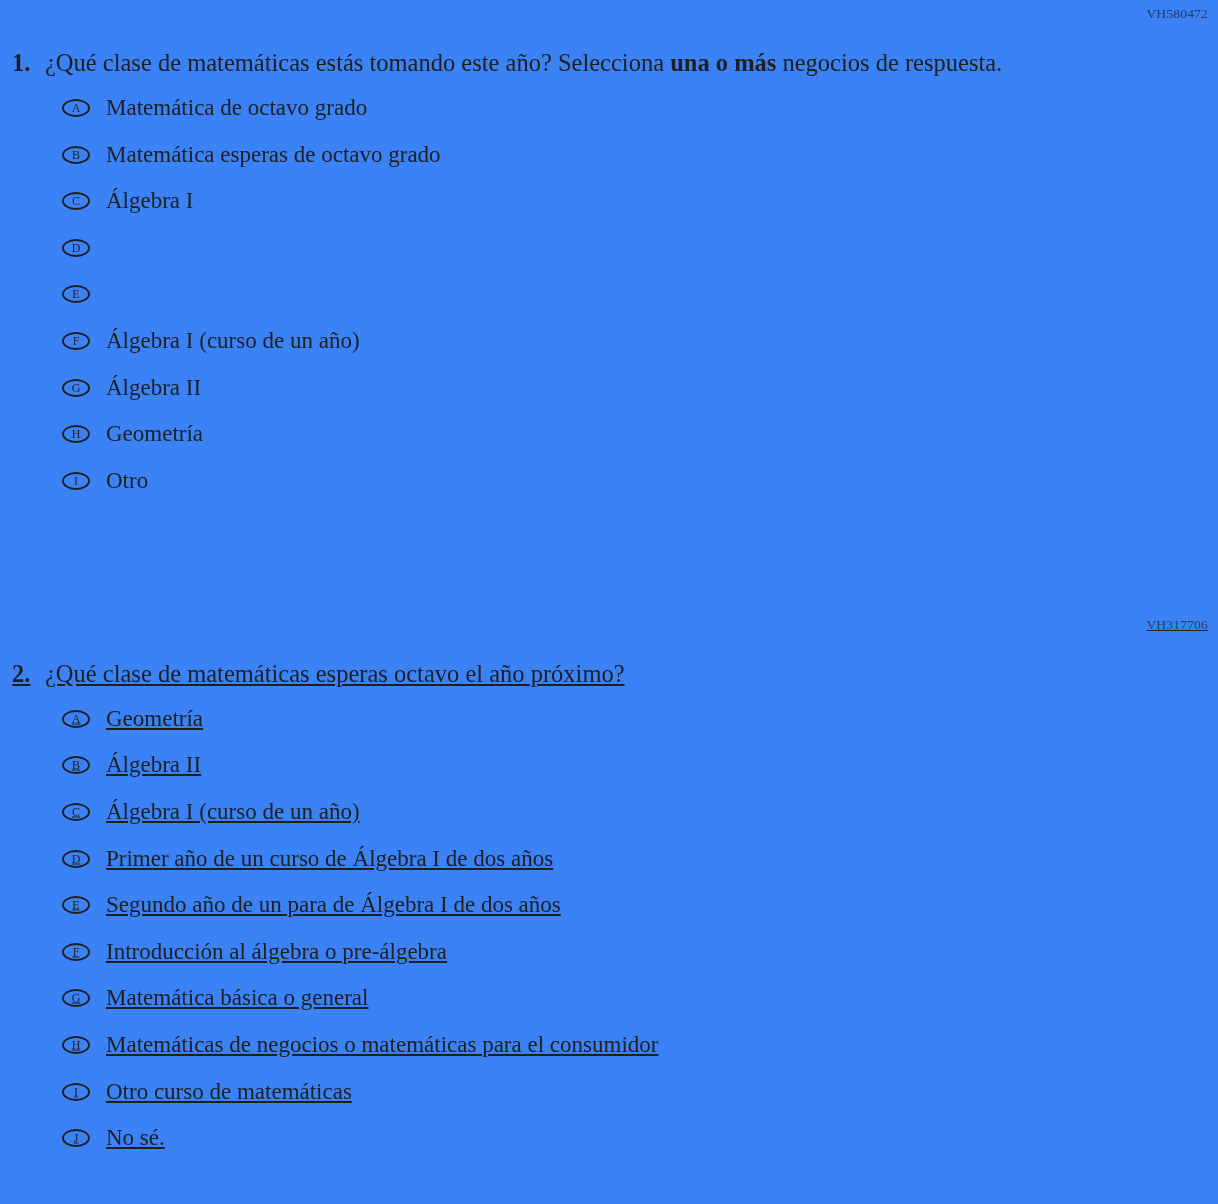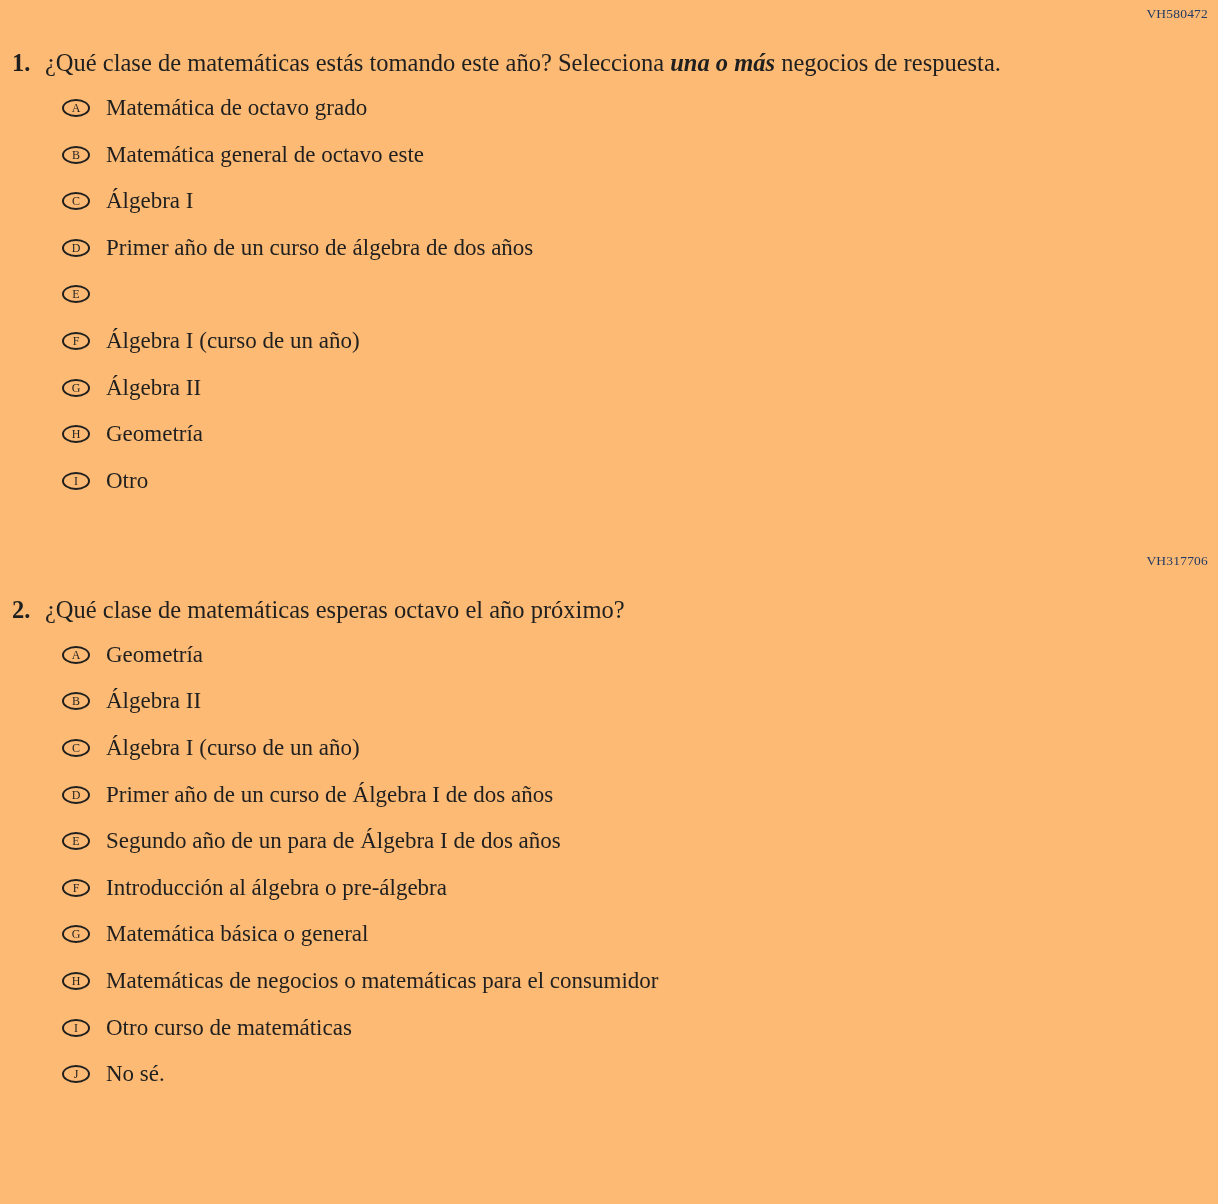--- a/index.html
+++ b/index.html
@@ -4,28 +4,28 @@
 <style>
   html, body {
     margin: 0;
     padding: 0;
     background: #ffffff;
   }
   .page {
     position: relative;
     width: 1218px;
     height: 1204px;
-    background: #fdba74;
+    background: #3b82f6;
     font-family: "Liberation Serif", serif;
     color: #1f1f1f;
     overflow: hidden;
     box-sizing: border-box;
   }
   section.question-block { display: block; }
-  section.question-block + section.question-block { margin-top: 52px; }
+  section.question-block + section.question-block { margin-top: 116px; text-decoration: underline; }
 
   .accession {
     text-align: right;
     padding: 6px 10px 0 0;
     font-size: 13.5px;
     letter-spacing: 0.2px;
     color: #223a63;
     line-height: 16px;
   }
 
@@ -37,21 +37,21 @@
     line-height: 33px;
   }
   .q-num {
     font-weight: bold;
     width: 33px;
     flex: 0 0 33px;
   }
   .q-text {
     max-width: 985px;
   }
-  .q-text b { font-weight: bold; font-style: italic; }
+  .q-text b { font-weight: bold; }
 
   ul.options {
     list-style: none;
     margin: 15px 0 0 62px;
     padding: 0;
   }
   ul.options li {
     display: flex;
     align-items: center;
     height: 28px;
@@ -98,35 +98,34 @@
     <span class="bubble">
               <span class="letter">A</span>
             </span>
     <span class="opt-label">Matemática de octavo grado</span>
   </li>
 
   <li>
     <span class="bubble">
               <span class="letter">B</span>
             </span>
-    <span class="opt-label">Matemática general de octavo este</span>
+    <span class="opt-label">Matemática esperas de octavo grado</span>
   </li>
 
   <li>
     <span class="bubble">
               <span class="letter">C</span>
             </span>
     <span class="opt-label">Álgebra I</span>
   </li>
 
   <li>
     <span class="bubble">
               <span class="letter">D</span>
             </span>
-    <span class="opt-label">Primer año de un curso de álgebra de dos años</span>
   </li>
 
   <li>
     <span class="bubble">
               <span class="letter">E</span>
             </span>
   </li>
 
   <li>
     <span class="bubble">

